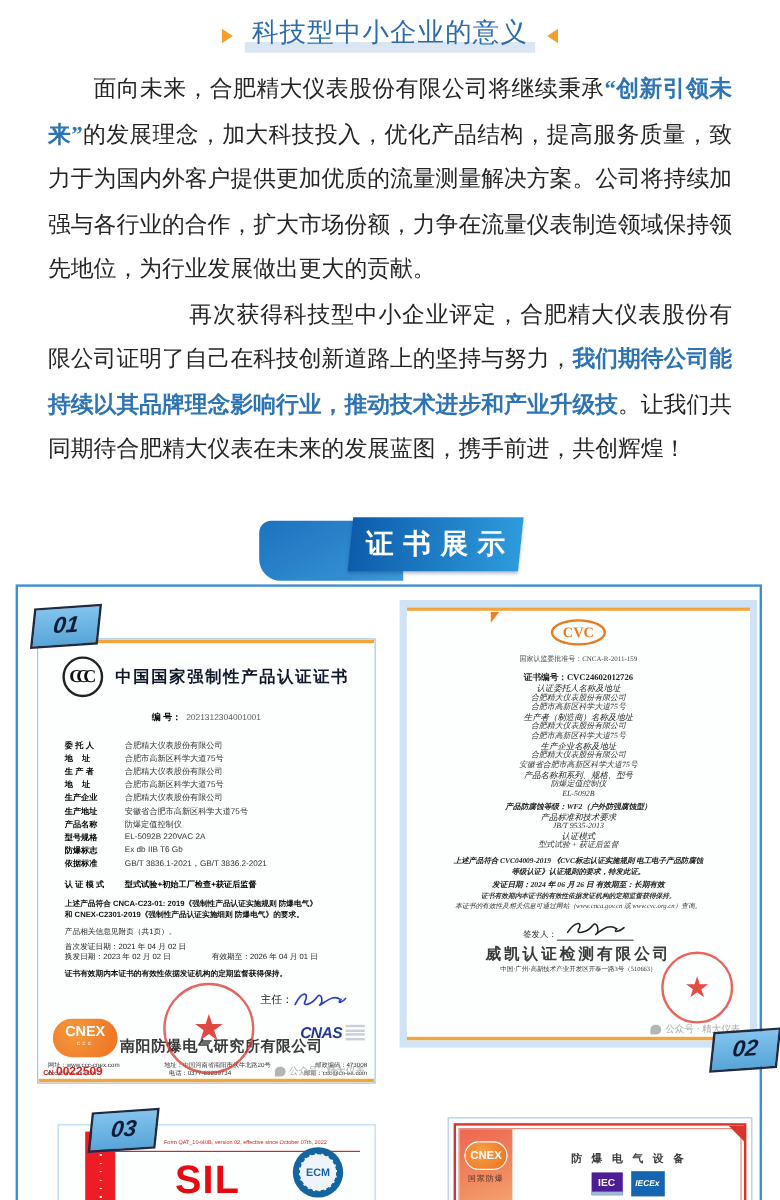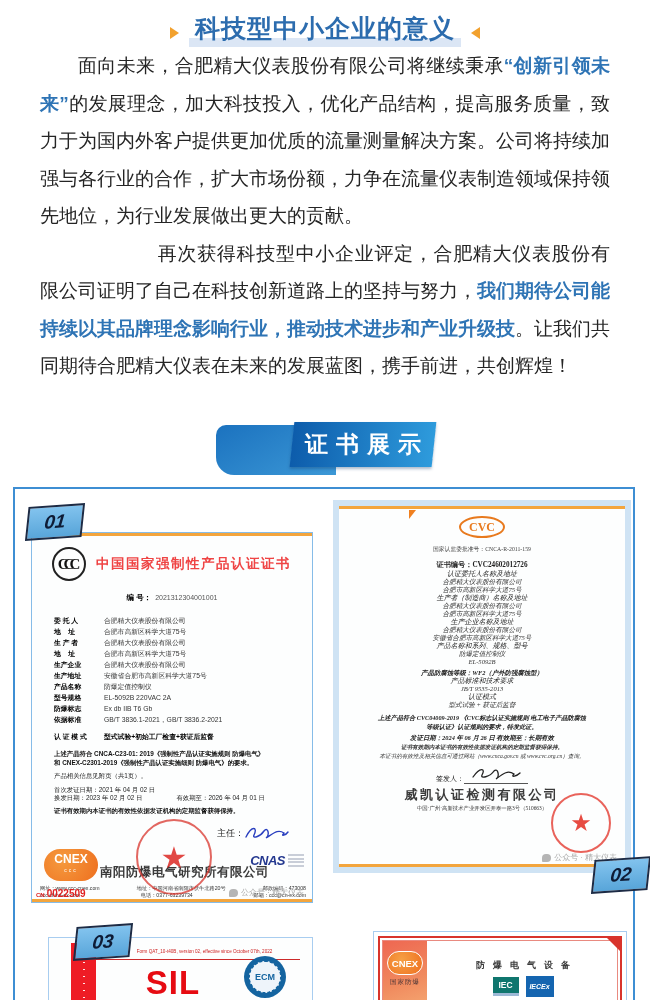--- a/index.html
+++ b/index.html
@@ -5,27 +5,27 @@
   * { margin:0; padding:0; box-sizing:border-box; }
   html,body { width:650px; height:1000px; overflow:hidden; background:#fff;
     font-family:"Liberation Sans","DejaVu Sans",sans-serif; }
   body { position:relative; }
 
   
   .title-row { padding-top:12px; text-align:center; white-space:nowrap; }
   .tri { display:inline-block; width:0; height:0; vertical-align:middle; margin:0 6px; }
   .tri-r { border-left:9px solid #f2a12e; border-top:6px solid transparent; border-bottom:6px solid transparent; }
   .tri-l { border-right:9px solid #f2a12e; border-top:6px solid transparent; border-bottom:6px solid transparent; }
-  .title-text { display:inline-block; font-size:25px; font-weight:700; color:#2c6cae;
+  .title-text { display:inline-block; font-size:22px; font-weight:400; color:#2c6cae;
     letter-spacing:1px; padding:0 6px 2px;
     background:linear-gradient(to top,#dbe6f5 0,#dbe6f5 9px,transparent 9px); }
 
   
   .para { margin:0 40px; font-size:19px; line-height:37.5px; color:#252525; text-align:justify; }
-  .para.first { text-indent:2em; }
+  .para.first { margin-top:12px; text-indent:2em;font-family:Liberation Serif, serif; }
   .para.second { text-indent:6.2em; }
   .hl { color:#2e74b5; font-weight:700; }
 
   
   .banner { position:relative; width:218px; height:54px; margin:37px auto 0; }
   .banner-back { position:absolute; left:0; top:3px; width:120px; height:50px;
     border-radius:10px 0 0 18px; background:linear-gradient(150deg,#1b72bf,#3c98d6); }
   .banner-front { position:absolute; left:76px; top:0; right:0; height:45px;
     background:linear-gradient(90deg,#0d5cab,#2e9bdc);
     transform:skewX(-6deg); display:flex; align-items:center; justify-content:center;
@@ -48,21 +48,21 @@
   .obar-t,.obar-b { position:absolute; left:0; right:0; height:3px; background:#f3a53d; z-index:3; }
   .obar-t { top:0; } .obar-b { bottom:0; }
 
   
   .cert1 { left:16px; top:43px; width:282px; height:371px; border:1px solid #86bce8; }
   .c1-header { display:flex; align-items:center; margin:14px 8px 0 20px; }
   .ccc-logo { flex:0 0 auto; width:34px; height:34px; border:2px solid #222; border-radius:50%;
     display:flex; align-items:center; justify-content:center;
     font-family:"Liberation Serif",serif; font-weight:700; font-size:15px; letter-spacing:-5px;
     color:#111; padding-right:5px; }
-  .c1-title { margin-left:10px; font-size:13.5px; font-weight:700; letter-spacing:1.5px; color:#ef4444; white-space:nowrap; }
+  .c1-title { margin-left:10px; font-size:13.5px; font-weight:700; letter-spacing:1.5px; color:#0f172a; white-space:nowrap; }
   .c1-number { text-align:center; margin-top:12px; font-size:7px; color:#555; }
   .c1-number b { color:#000; font-size:7.5px; margin-right:4px; }
   .c1-fields { margin:12px 0 0 22px; }
   .c1-row { display:flex; height:11px; font-size:6.8px; align-items:center; }
   .c1-lab { width:50px; font-weight:700; color:#000; white-space:pre; }
   .c1-val { color:#333; }
   .c1-mode { display:flex; margin:7px 0 0 22px; font-size:6.8px; font-weight:700; }
   .c1-stmt { margin:7px 16px 0 22px; font-size:6.4px; font-weight:700; line-height:9px; color:#111; }
   .c1-note { margin:5px 0 0 22px; font-size:6.4px; color:#222; }
   .c1-dates { margin:5px 0 0 22px; font-size:6.4px; color:#222; line-height:8px; }
@@ -141,21 +141,21 @@
     background:linear-gradient(160deg,#ee6752 0%,#f08a5e 55%,#f6ad76 100%); z-index:2;
     display:flex; flex-direction:column; align-items:center; }
   .cnex2 { margin-top:10px; width:36px; height:24px; border-radius:12px;
     background:radial-gradient(circle at 40% 35%,#f6a045,#ee6f1f); border:1.5px solid #fff;
     color:#fff; font-weight:800; font-size:9.5px; display:flex; align-items:center; justify-content:center; }
   .c4-band-cap { margin-top:3px; font-size:6.5px; color:#4a3636; letter-spacing:1px; }
   .c4-content { position:absolute; left:50px; right:4px; top:3px; text-align:center; z-index:2; }
   .c4-head { margin-top:18px; font-size:9px; font-weight:700; letter-spacing:8px; color:#3a3a3a; padding-left:8px; }
   .c4-title-row { margin-top:4px; display:flex; align-items:center; justify-content:center; gap:7px; }
   .c4-title { font-size:18px; font-weight:800; letter-spacing:2px; color:#1f1f1f; white-space:nowrap; }
-  .iec-box { width:26px; height:19px; background:#0f766e; color:#fff; font-size:8.5px; font-weight:700;
+  .iec-box { width:26px; height:19px; background:#4c1d95; color:#fff; font-size:8.5px; font-weight:700;
     display:flex; align-items:center; justify-content:center; border-bottom:3px solid #9db9d6; }
   .iecex-box { width:28px; height:21px; background:#1565b0; color:#fff; font-size:7px; font-weight:700;
     font-style:italic; display:flex; align-items:center; justify-content:center; }
   .c4-org { margin:5px auto 0; width:88%; border-top:1px solid #999; padding-top:2px; }
   .c4-org1 { font-size:5px; font-weight:700; color:#333; line-height:6.5px; }
   .c4-org2 { font-size:4.8px; color:#333; line-height:6px; }
 
   .sig-svg { display:block; }
 </style>
 </head>

